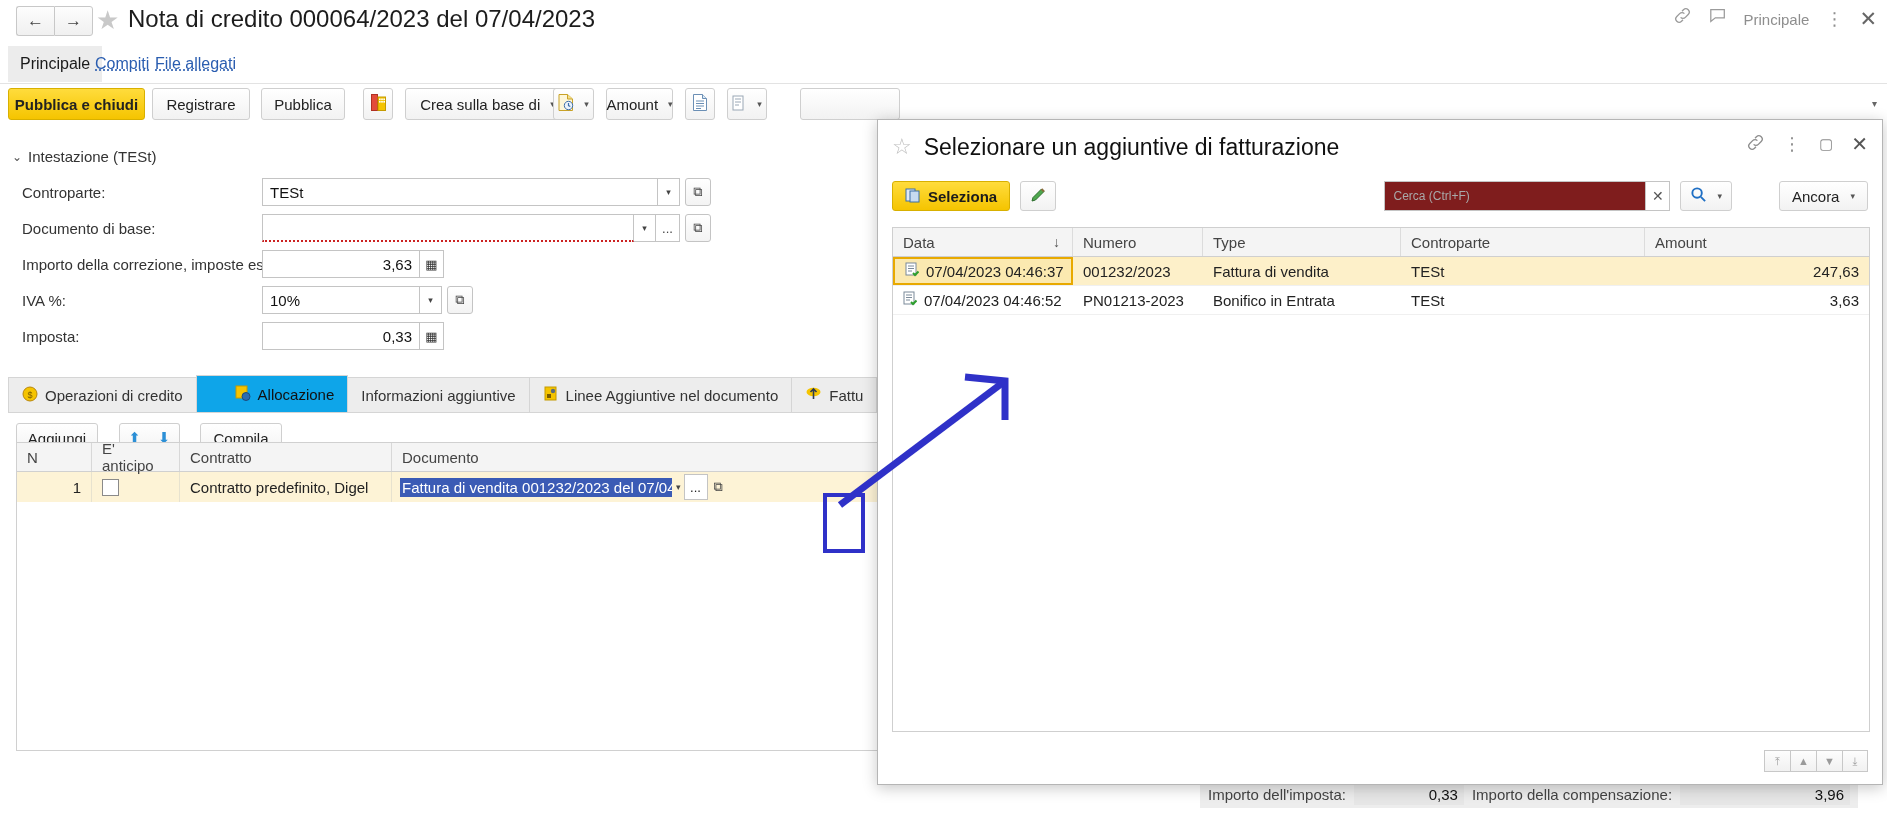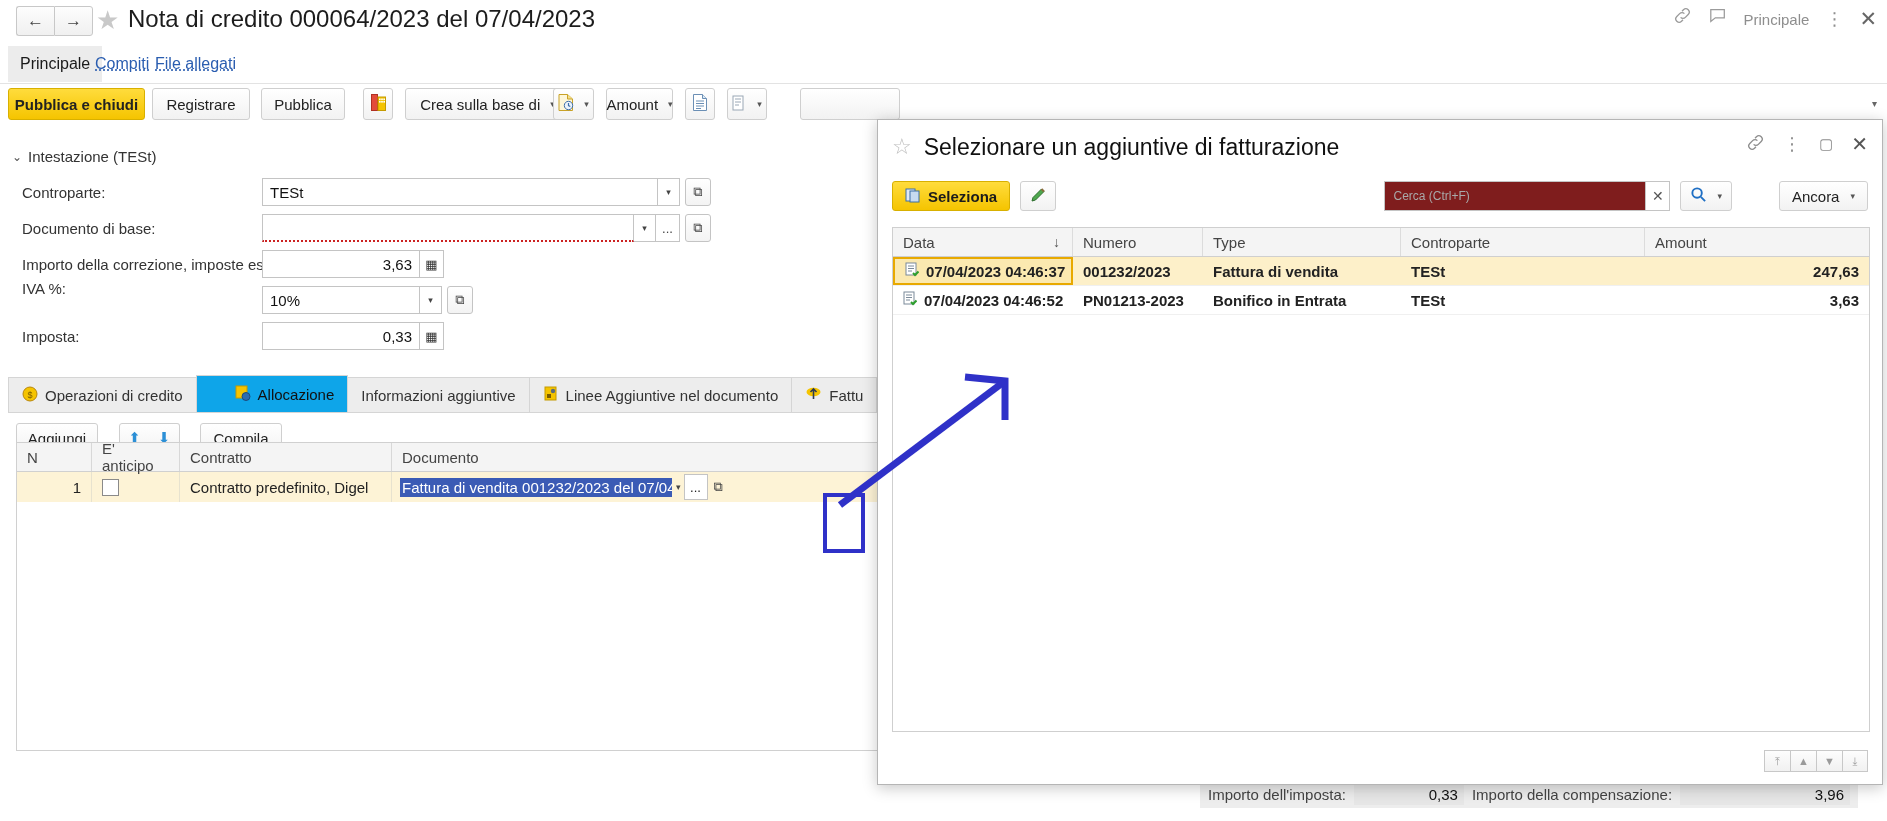--- a/index.html
+++ b/index.html
@@ -279,21 +279,21 @@
     box-sizing: border-box; border-right: 1px solid #dcdcdc;
     display: flex; align-items: center; padding: 0 10px;
     font-size: 15px; color: #444; position: relative;
   }
   .sortarrow { position: absolute; right: 12px; font-size: 14px; color: #555; }
   .m-grow { display: flex; height: 28px; border-bottom: 1px solid #f0f0f0; cursor: pointer;}
   .m-grow.sel { background: #fdf0c9; }
   .m-gcell {
     box-sizing: border-box;
     display: flex; align-items: center; padding: 0 10px; gap: 7px;
-    font-size: 15px; color: #222; overflow: hidden; white-space: nowrap; font-weight: bold;
+    font-size: 15px; color: #222; overflow: hidden; white-space: nowrap;
   }
   .m-gcell.num { justify-content: flex-end; }
   .m-gcell.firstsel { border: 2px solid #e8a900; background: #fbe9b0; }
   .m-navbar {
     position: absolute; right: 14px; bottom: 12px;
     display: flex;
   }
   .m-navbtn {
     box-sizing: border-box; width: 26px; height: 22px;
     border: 1px solid #c8c8c8; border-right: none;
@@ -455,21 +455,21 @@
   <div class="frow" style="left:22px;top:250px;">
     <span class="flabel">Importo della correzione, imposte escluse:</span>
   </div>
   <div class="frow" style="left:262px;top:250px;">
     <div class="finput num" style="width:158px;">
         <span>3,63</span>
       </div>
     <div class="fbtn-sq">▦</div>
   </div>
 
-  <div class="frow" style="left:22px;top:274px;">
+  <div class="frow" style="left:22px;top:286px;">
     <span class="flabel">IVA %:</span>
   </div>
   <div class="frow" style="left:262px;top:286px;">
     <div class="finput" style="width:158px;">
         <span>10%</span>
       </div>
     <div class="fdrop">▾</div>
     <div class="fbtn-side">⧉</div>
   </div>
 

